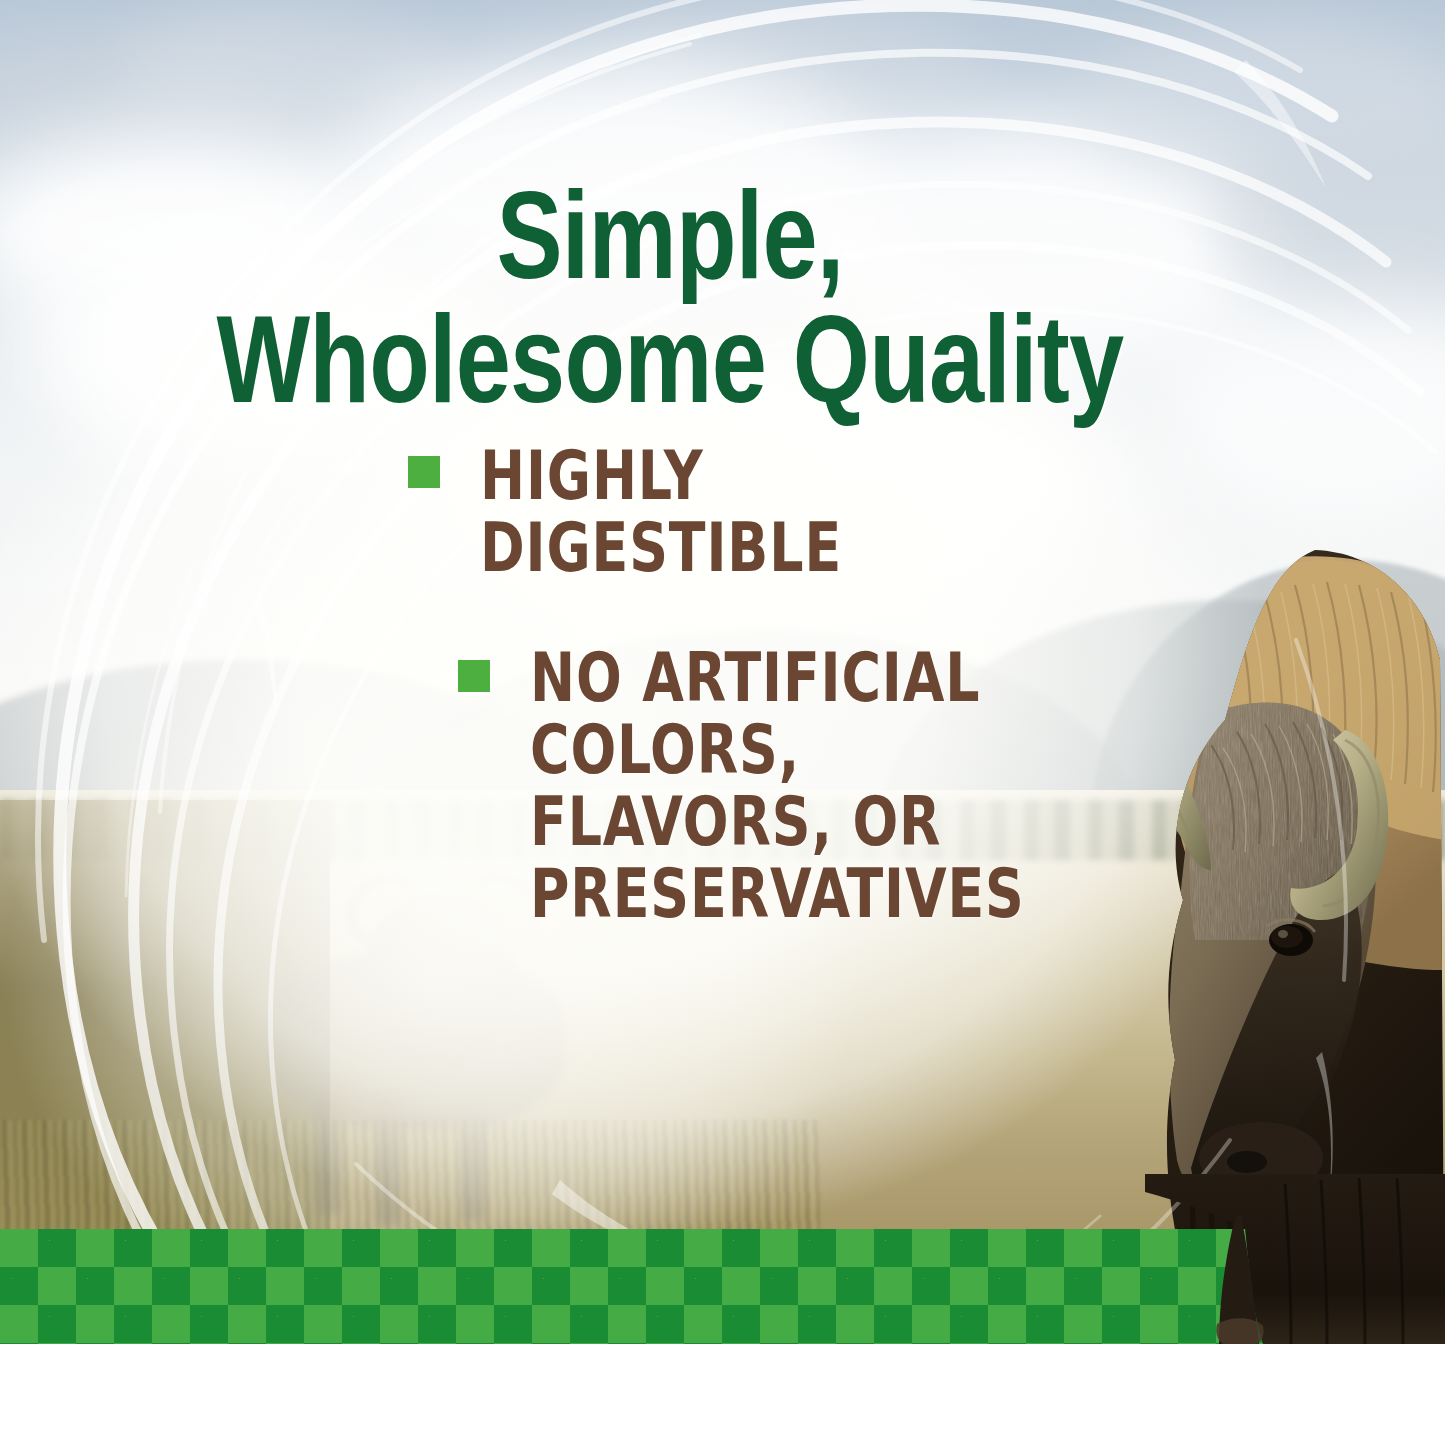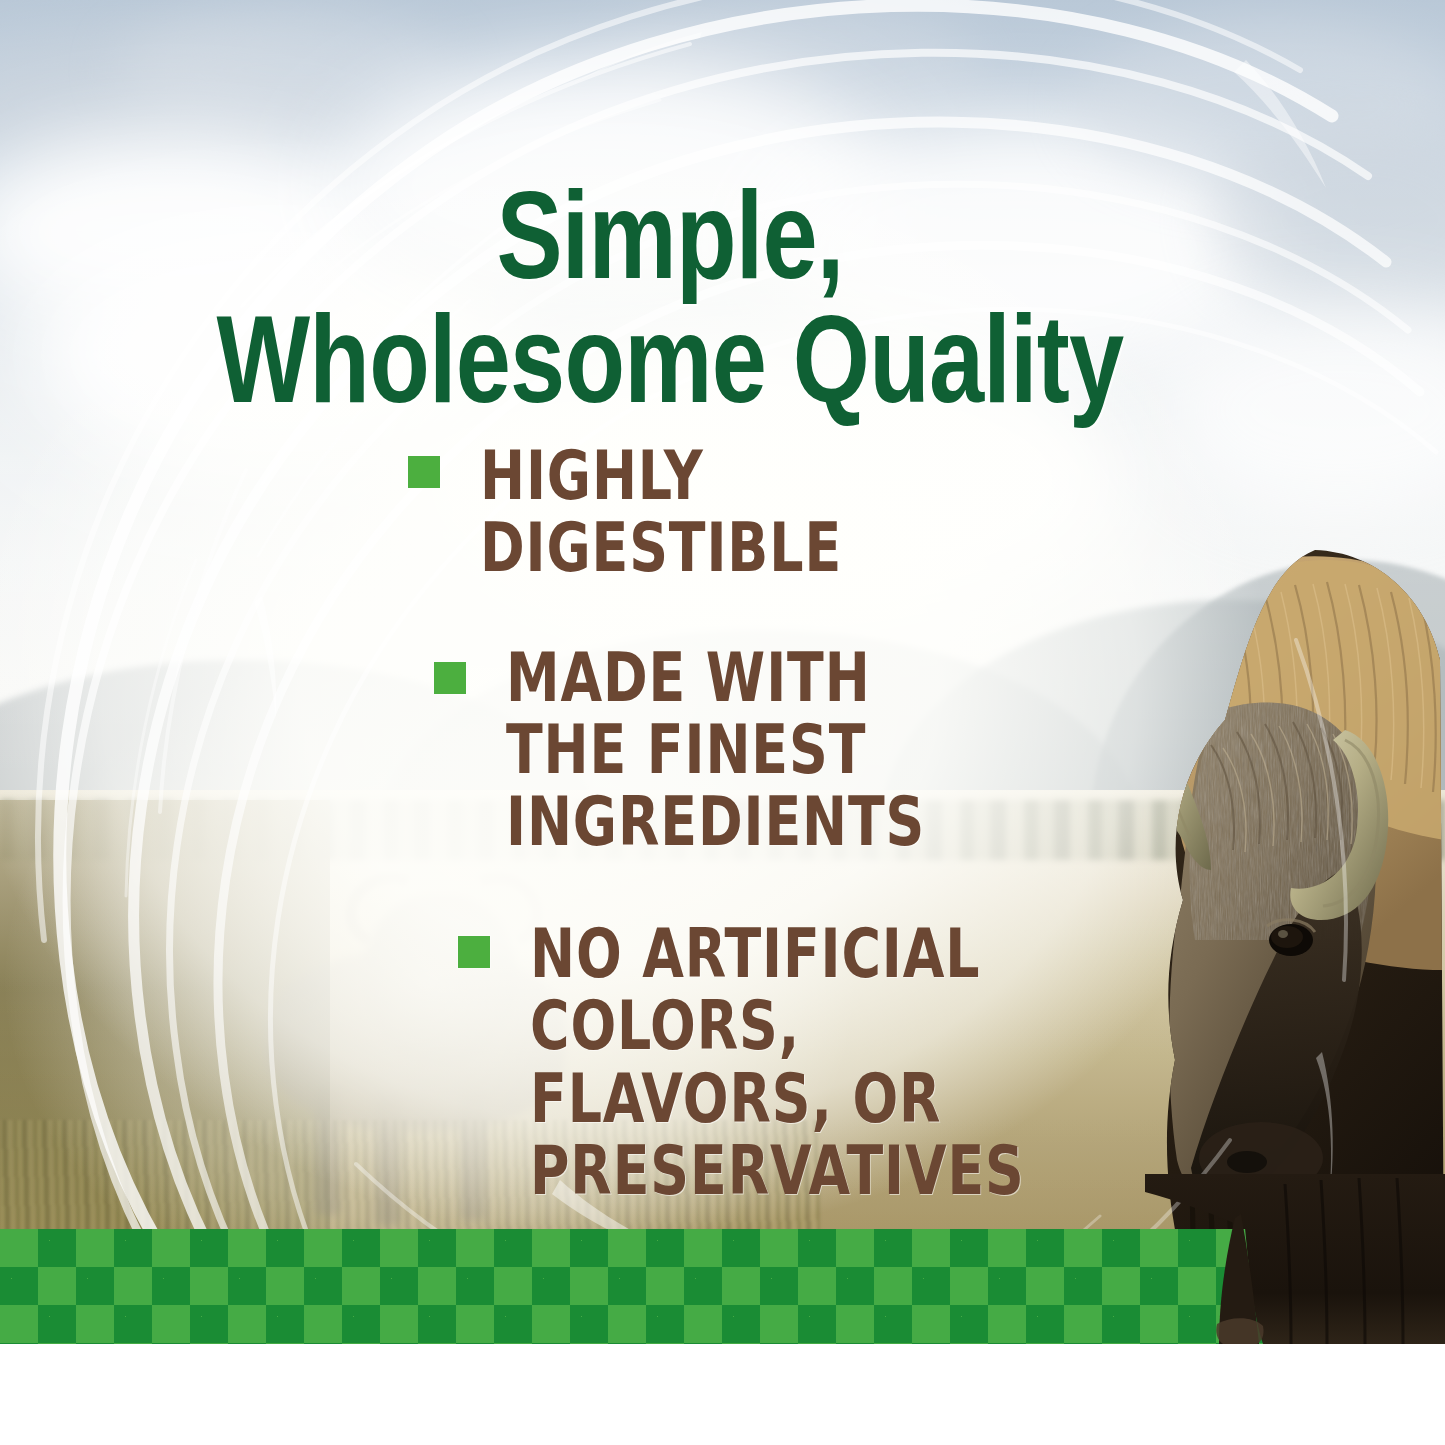--- a/index.html
+++ b/index.html
@@ -392,24 +392,20 @@
   <h1 class="heading">
     <span class="l1">Simple,</span>
     <span class="l2">Wholesome Quality</span>
   </h1>
 
   <ul class="bullets" style="list-style:none;margin:0;padding:0;">
     <li class="bullet b1">
       <span class="sq"></span>
       <span class="txt">HIGHLY DIGESTIBLE</span>
     </li>
-    <li class="bullet b2">
-      <span class="sq"></span>
-      <span class="txt">MADE WITH THE FINEST INGREDIENTS</span>
-    </li>
     <li class="bullet b3">
       <span class="sq"></span>
       <span class="txt">NO ARTIFICIAL COLORS, FLAVORS, OR PRESERVATIVES</span>
     </li>
   </ul>
 
   <div class="footer"></div>
 
   <svg class="legs-overlay" viewBox="0 0 300 170" preserveAspectRatio="none">
     <defs>

